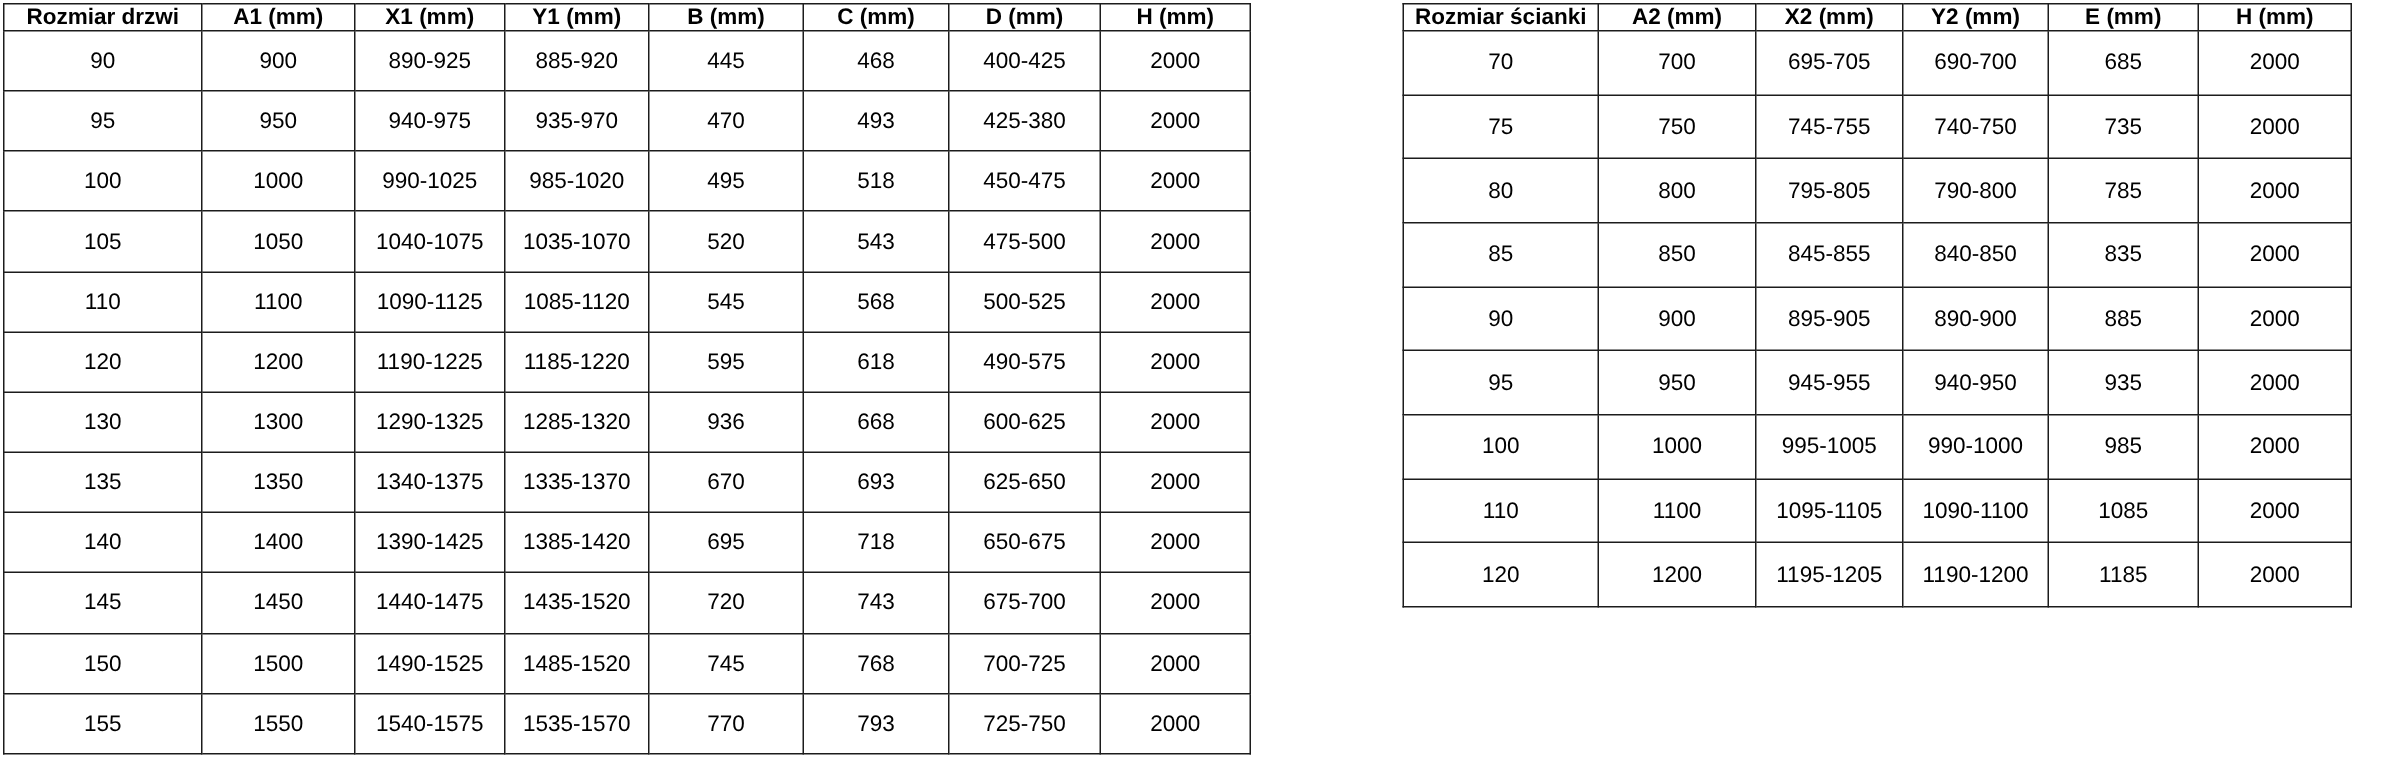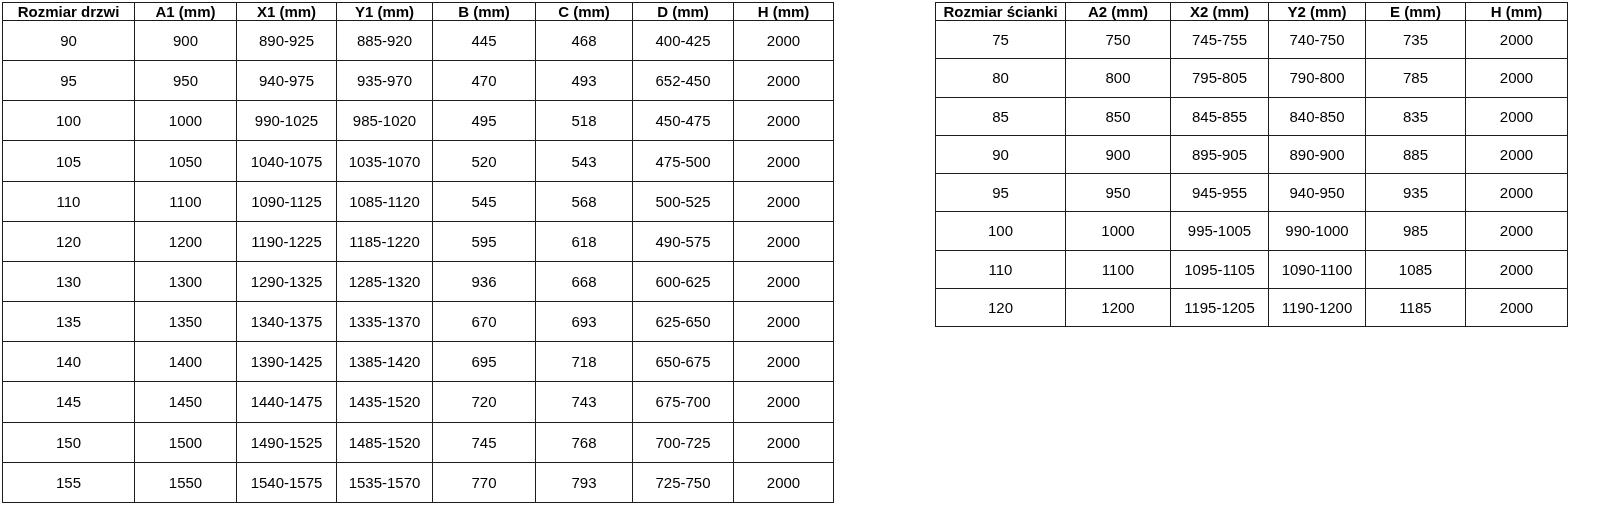--- a/index.html
+++ b/index.html
@@ -34,21 +34,21 @@
     left: 2px;
     top: 2px;
     width: 831px;
     height: 501px;
     border-radius: 23px;
   }
   #wall-table {
     left: 935px;
     top: 2px;
     width: 632px;
-    height: 325px;
+    height: 403px;
     padding-left: 28px;
   }
 </style>
 </head>
 <body>
 
 <div class="stage">
   <table id="door-table">
       <colgroup>
         <col style="width: 132px;">
@@ -83,21 +83,21 @@
           <td>400-425</td>
           <td>2000</td>
         </tr>
         <tr>
           <td>95</td>
           <td>950</td>
           <td>940-975</td>
           <td>935-970</td>
           <td>470</td>
           <td>493</td>
-          <td>652-450</td>
+          <td>425-380</td>
           <td>2000</td>
         </tr>
         <tr>
           <td>100</td>
           <td>1000</td>
           <td>990-1025</td>
           <td>985-1020</td>
           <td>495</td>
           <td>518</td>
           <td>450-475</td>
@@ -210,20 +210,28 @@
           <th>Rozmiar ścianki</th>
           <th>A2 (mm)</th>
           <th>X2 (mm)</th>
           <th>Y2 (mm)</th>
           <th>E (mm)</th>
           <th>H (mm)</th>
         </tr>
       </thead>
       <tbody>
         <tr>
+          <td>70</td>
+          <td>700</td>
+          <td>695-705</td>
+          <td>690-700</td>
+          <td>685</td>
+          <td>2000</td>
+        </tr>
+        <tr>
           <td>75</td>
           <td>750</td>
           <td>745-755</td>
           <td>740-750</td>
           <td>735</td>
           <td>2000</td>
         </tr>
         <tr>
           <td>80</td>
           <td>800</td>

